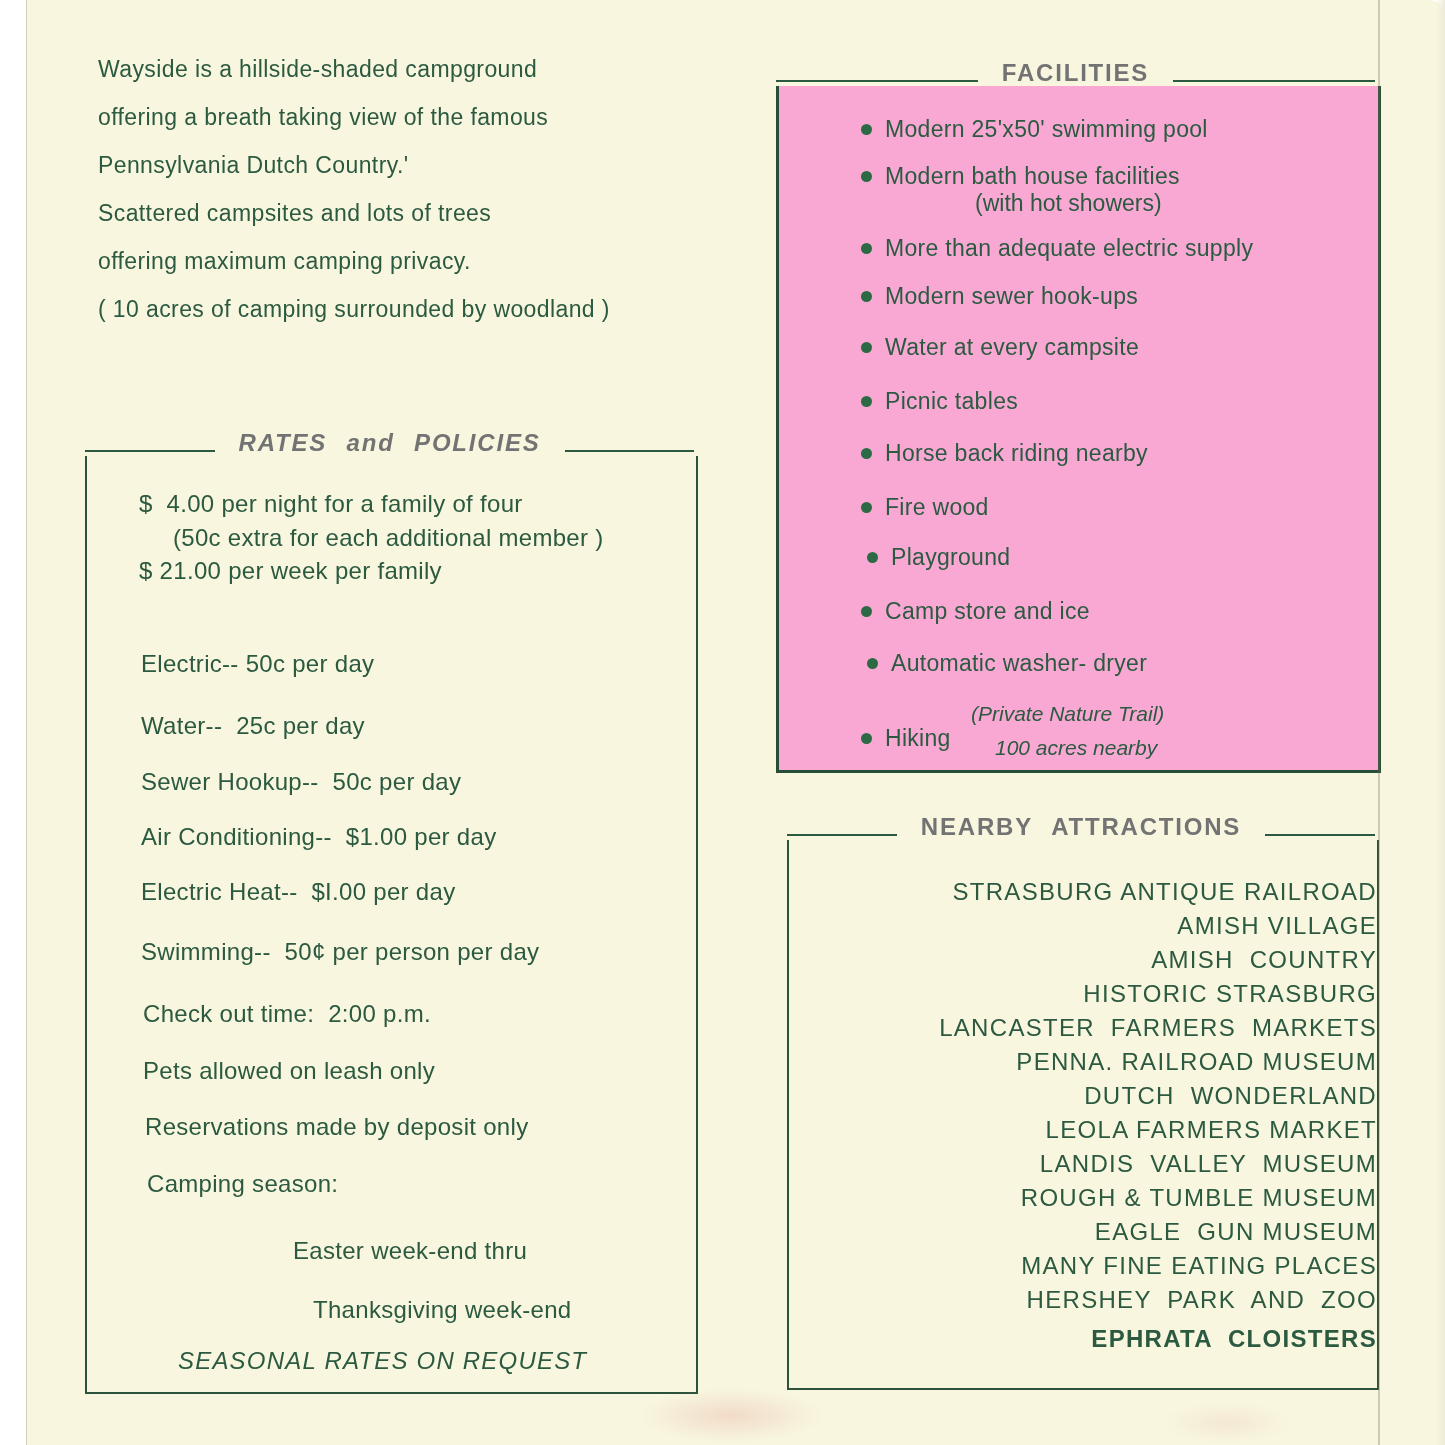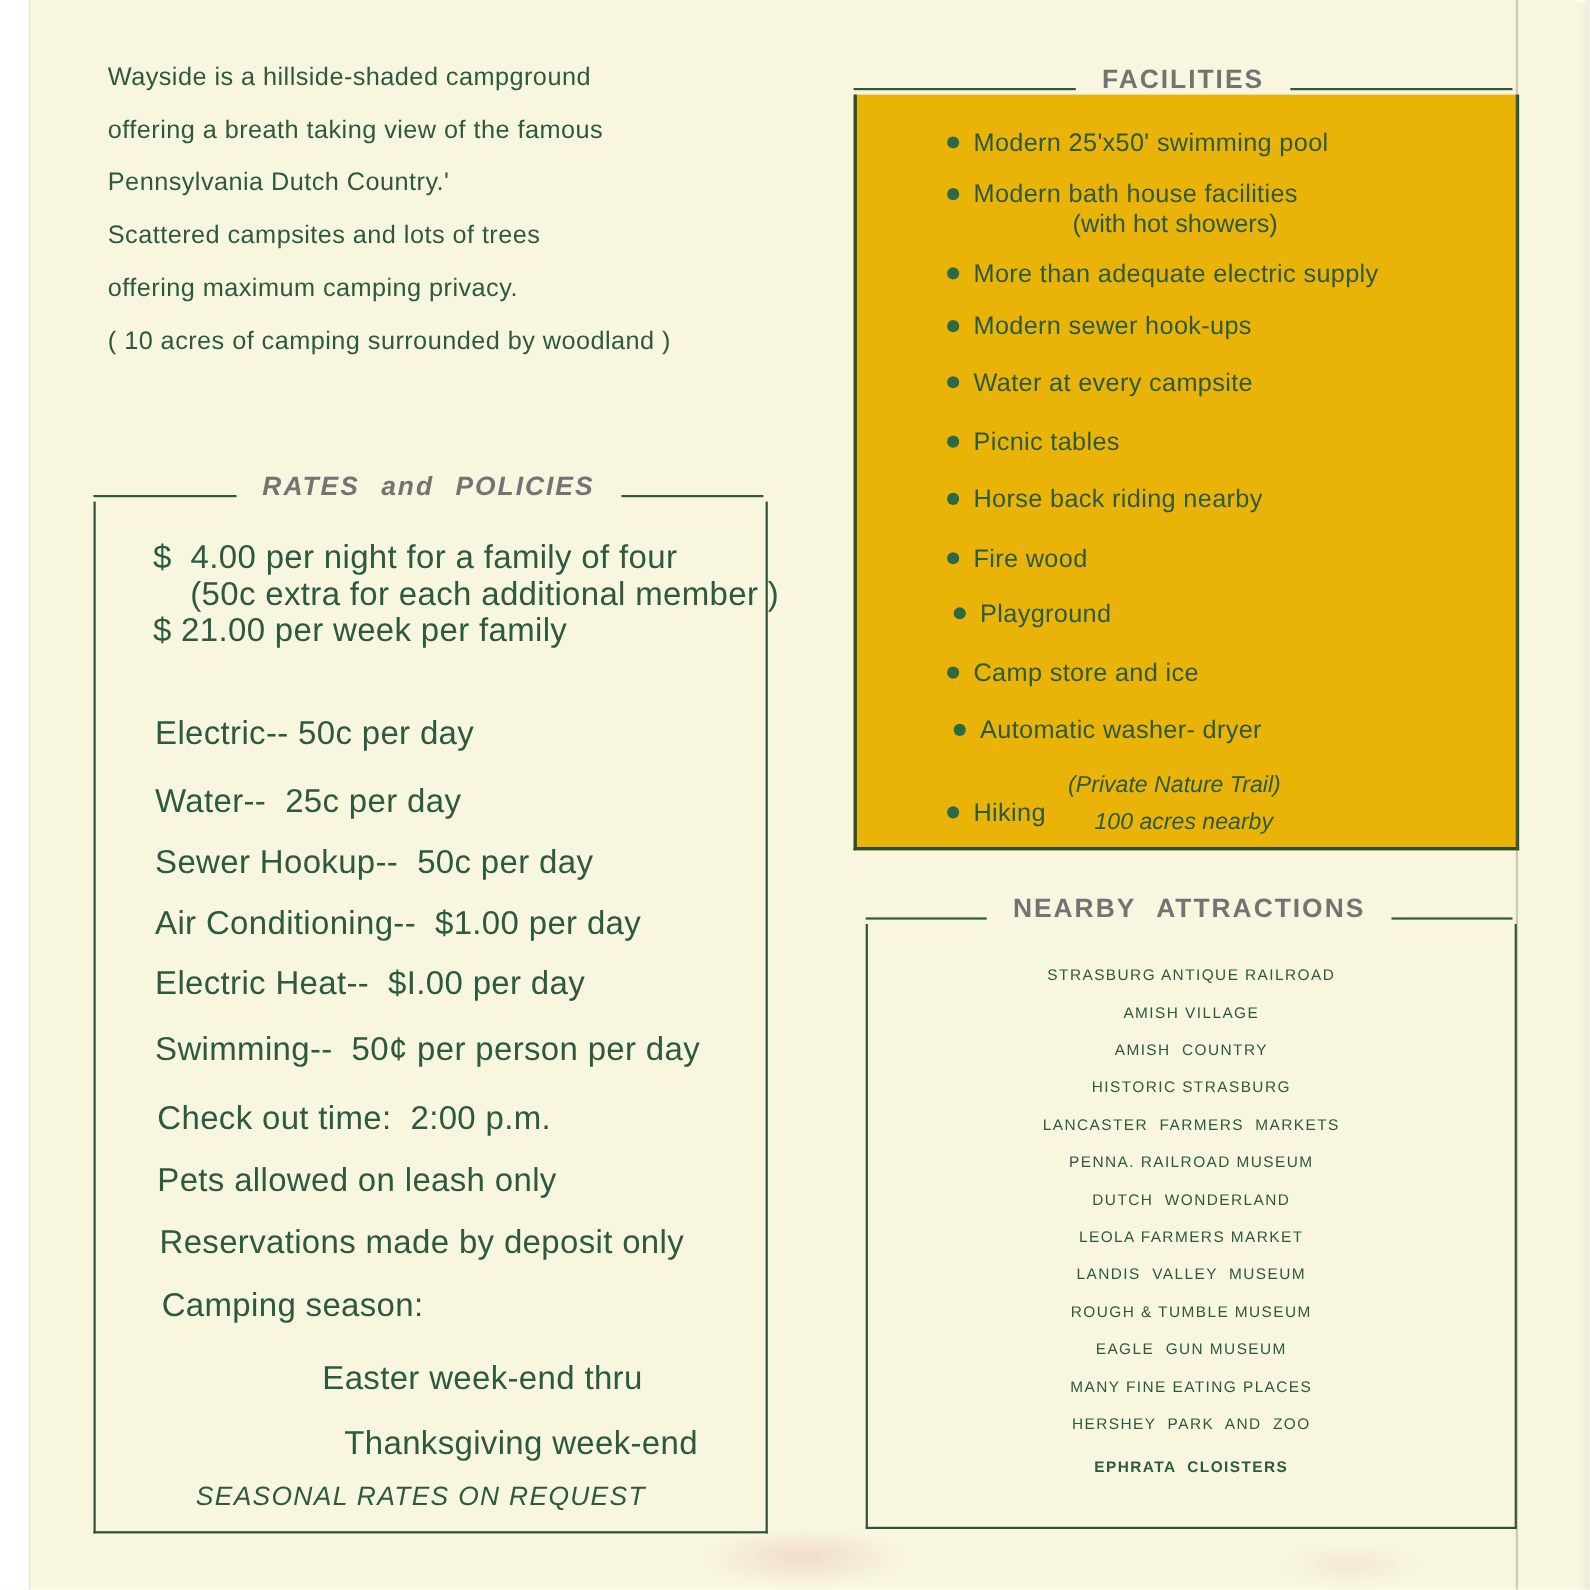--- a/index.html
+++ b/index.html
@@ -20,34 +20,34 @@
   .titlebar{position:absolute;display:flex;align-items:flex-end;font-weight:700;
     font-size:24px;letter-spacing:1.8px;word-spacing:11px;color:#737373;}
   .titlebar .hline{flex:1;border-bottom:2px solid #2c5a40;margin-bottom:4px;}
   .titlebar .ttl{margin:0 24px;line-height:26px;white-space:pre;}
   #rates-titlebar{left:58px;top:430px;width:609px;font-style:italic;}
   #fac-titlebar{left:749px;top:60px;width:599px;}
   #attr-titlebar{left:760px;top:814px;width:588px;}
 
   .bigbox{position:absolute;border:2px solid #2c523a;border-top:none;}
   #rates-box{left:58px;top:456px;width:609px;height:936px;}
-  #fac-box{left:749px;top:86px;width:599px;height:684px;background:#eab308;border-width:3px;border-color:#274f37;}
+  #fac-box{left:749px;top:86px;width:599px;height:684px;background:#f9a8d4;border-width:3px;border-color:#274f37;}
   #attr-box{left:760px;top:840px;width:588px;height:548px;}
 
-  .rline{position:absolute;font-size:30px;white-space:pre;letter-spacing:.3px;}
+  .rline{position:absolute;font-size:24px;white-space:pre;letter-spacing:.3px;}
   .foot{font-style:italic;font-size:24px;letter-spacing:1.2px;}
 
   .fitem{position:absolute;left:82px;display:flex;align-items:center;font-size:23px;letter-spacing:.3px;}
   .dot{width:11px;height:11px;border-radius:50%;background:#2b6a44;margin-right:13px;flex:0 0 auto;}
   .ftext{white-space:pre;}
   .fsub{position:absolute;left:196px;font-size:23px;white-space:pre;}
   .fnote{position:absolute;font-style:italic;font-size:21px;white-space:pre;}
 
-  .attr-list{position:absolute;left:0;right:0;top:38px;text-align:center;
-    font-size:14px;letter-spacing:1.3px;}
+  .attr-list{position:absolute;left:0;right:0;top:38px;text-align:right;
+    font-size:24px;letter-spacing:1.3px;}
   .aline{height:34px;white-space:pre;}
   .aline.gap{margin-top:5px;font-weight:bold;}
 </style>
 </head>
 <body>
 
 <div class="paper">
 
   <section class="intro">
     <div class="iline">Wayside is a hillside-shaded campground</div>

